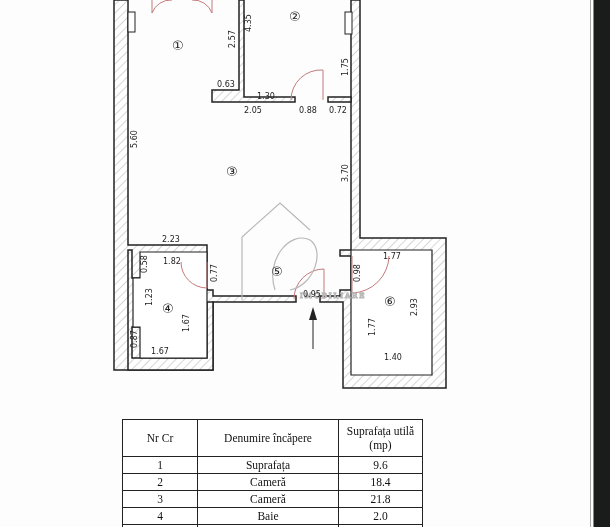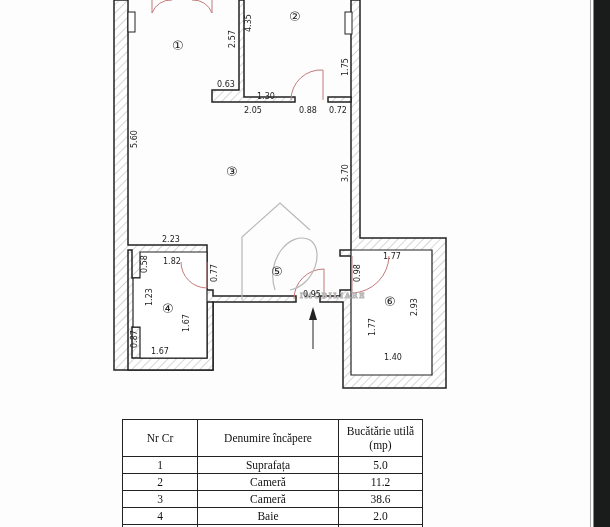--- a/index.html
+++ b/index.html
@@ -103,38 +103,38 @@
     <text class="dim" transform="translate(375,336) rotate(-90)">1.77</text>
     <text class="dim" x="384" y="360">1.40</text>
   </g>
 </svg>
 
 <table id="rooms-table">
   <thead>
     <tr>
       <th class="c1">Nr Cr</th>
       <th class="c2">Denumire încăpere</th>
-      <th class="c3">Bucătărie utilă (mp)</th>
+      <th class="c3">Suprafața utilă (mp)</th>
     </tr>
   </thead>
   <tbody>
     <tr>
       <td>1</td>
       <td>Suprafața</td>
-      <td>5.0</td>
+      <td>9.6</td>
     </tr>
     <tr>
       <td>2</td>
       <td>Cameră</td>
-      <td>11.2</td>
+      <td>18.4</td>
     </tr>
     <tr>
       <td>3</td>
       <td>Cameră</td>
-      <td>38.6</td>
+      <td>21.8</td>
     </tr>
     <tr>
       <td>4</td>
       <td>Baie</td>
       <td>2.0</td>
     </tr>
     <tr>
       <td></td>
       <td></td>
       <td></td>

